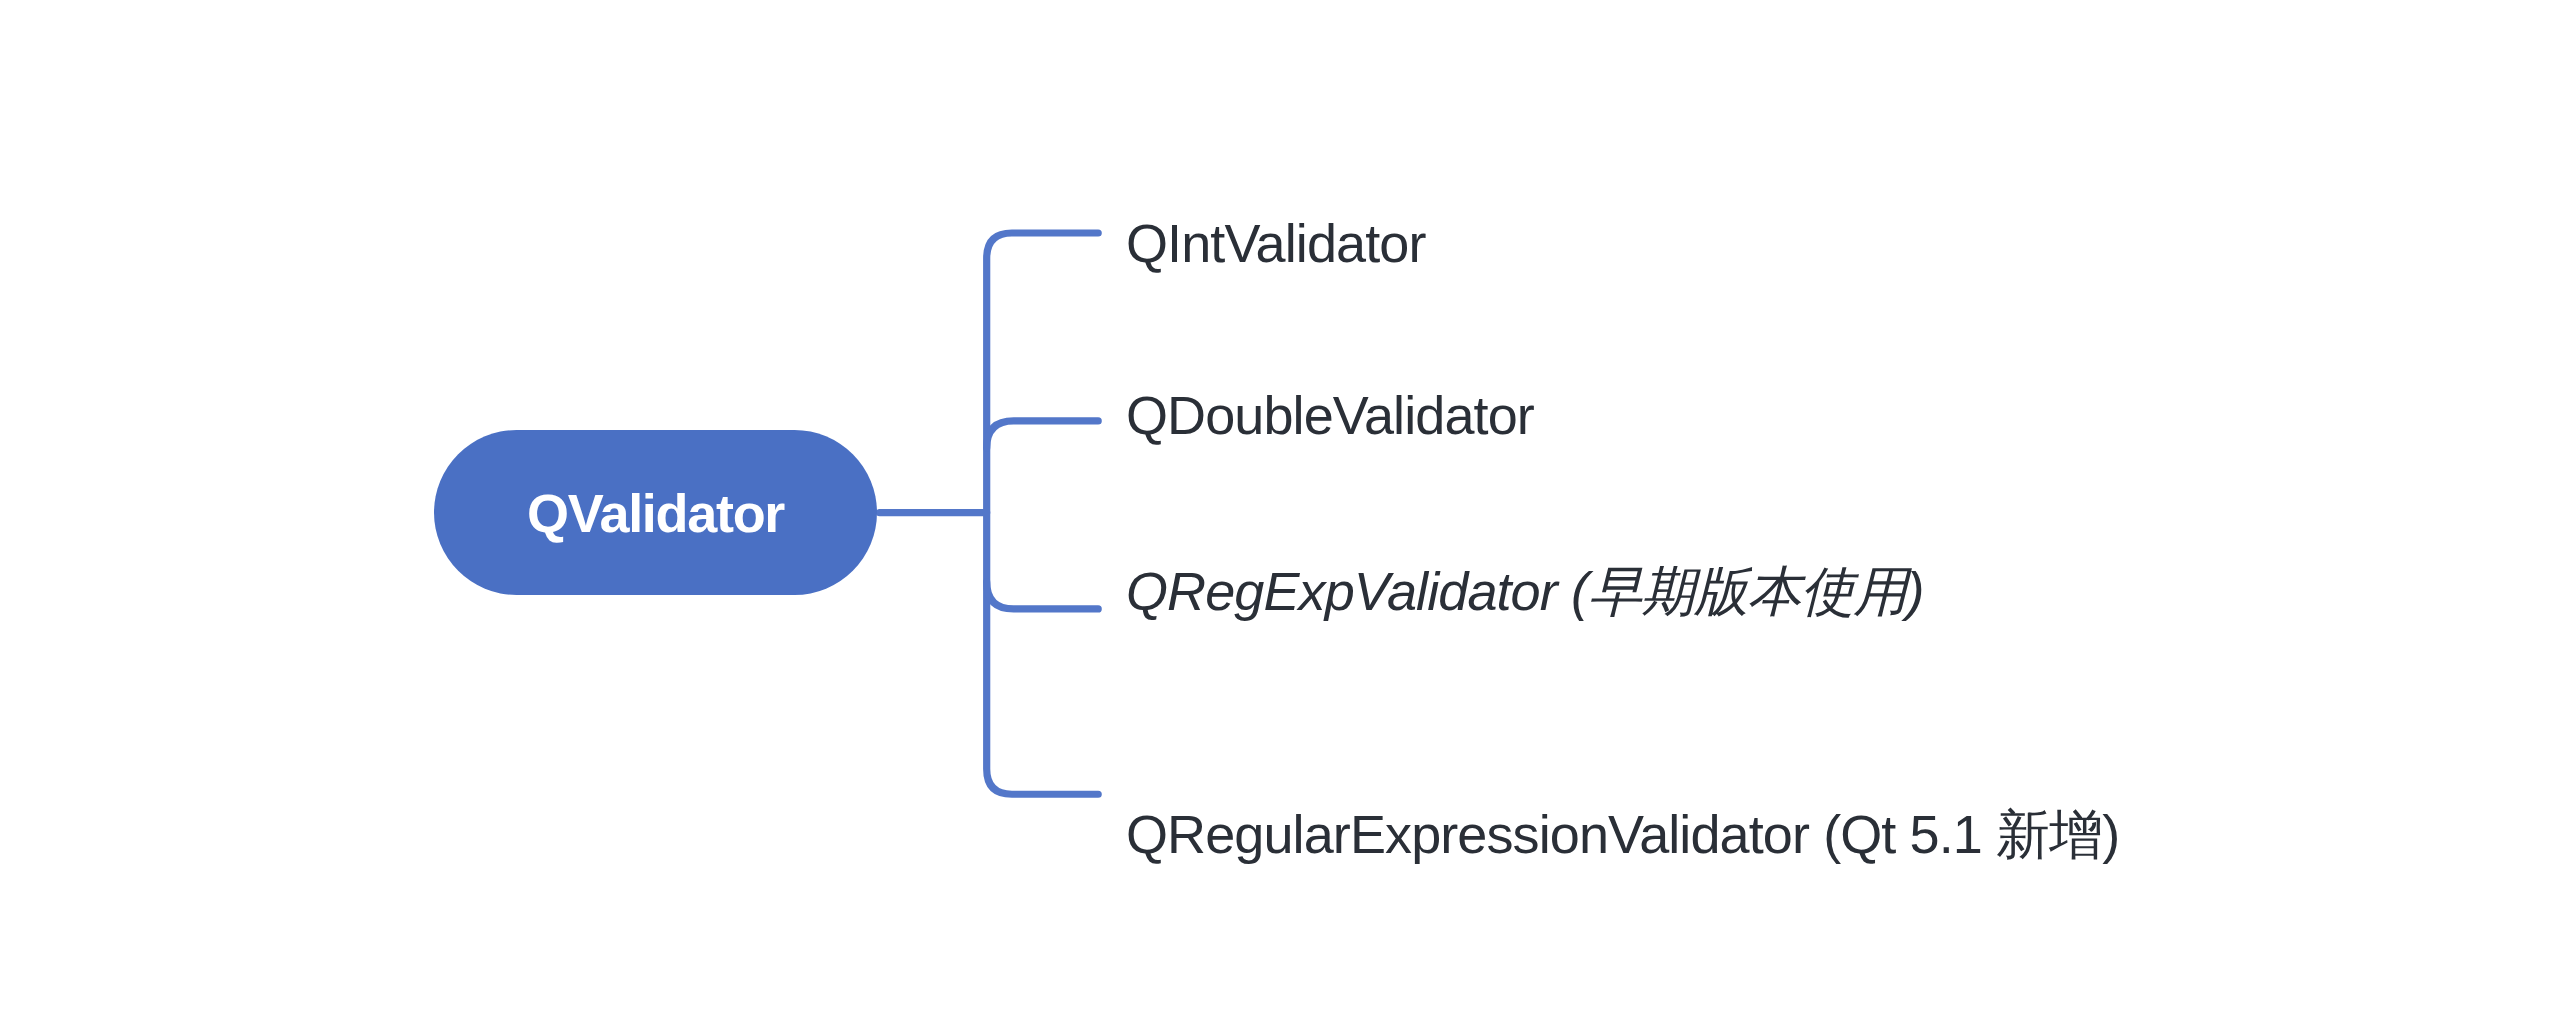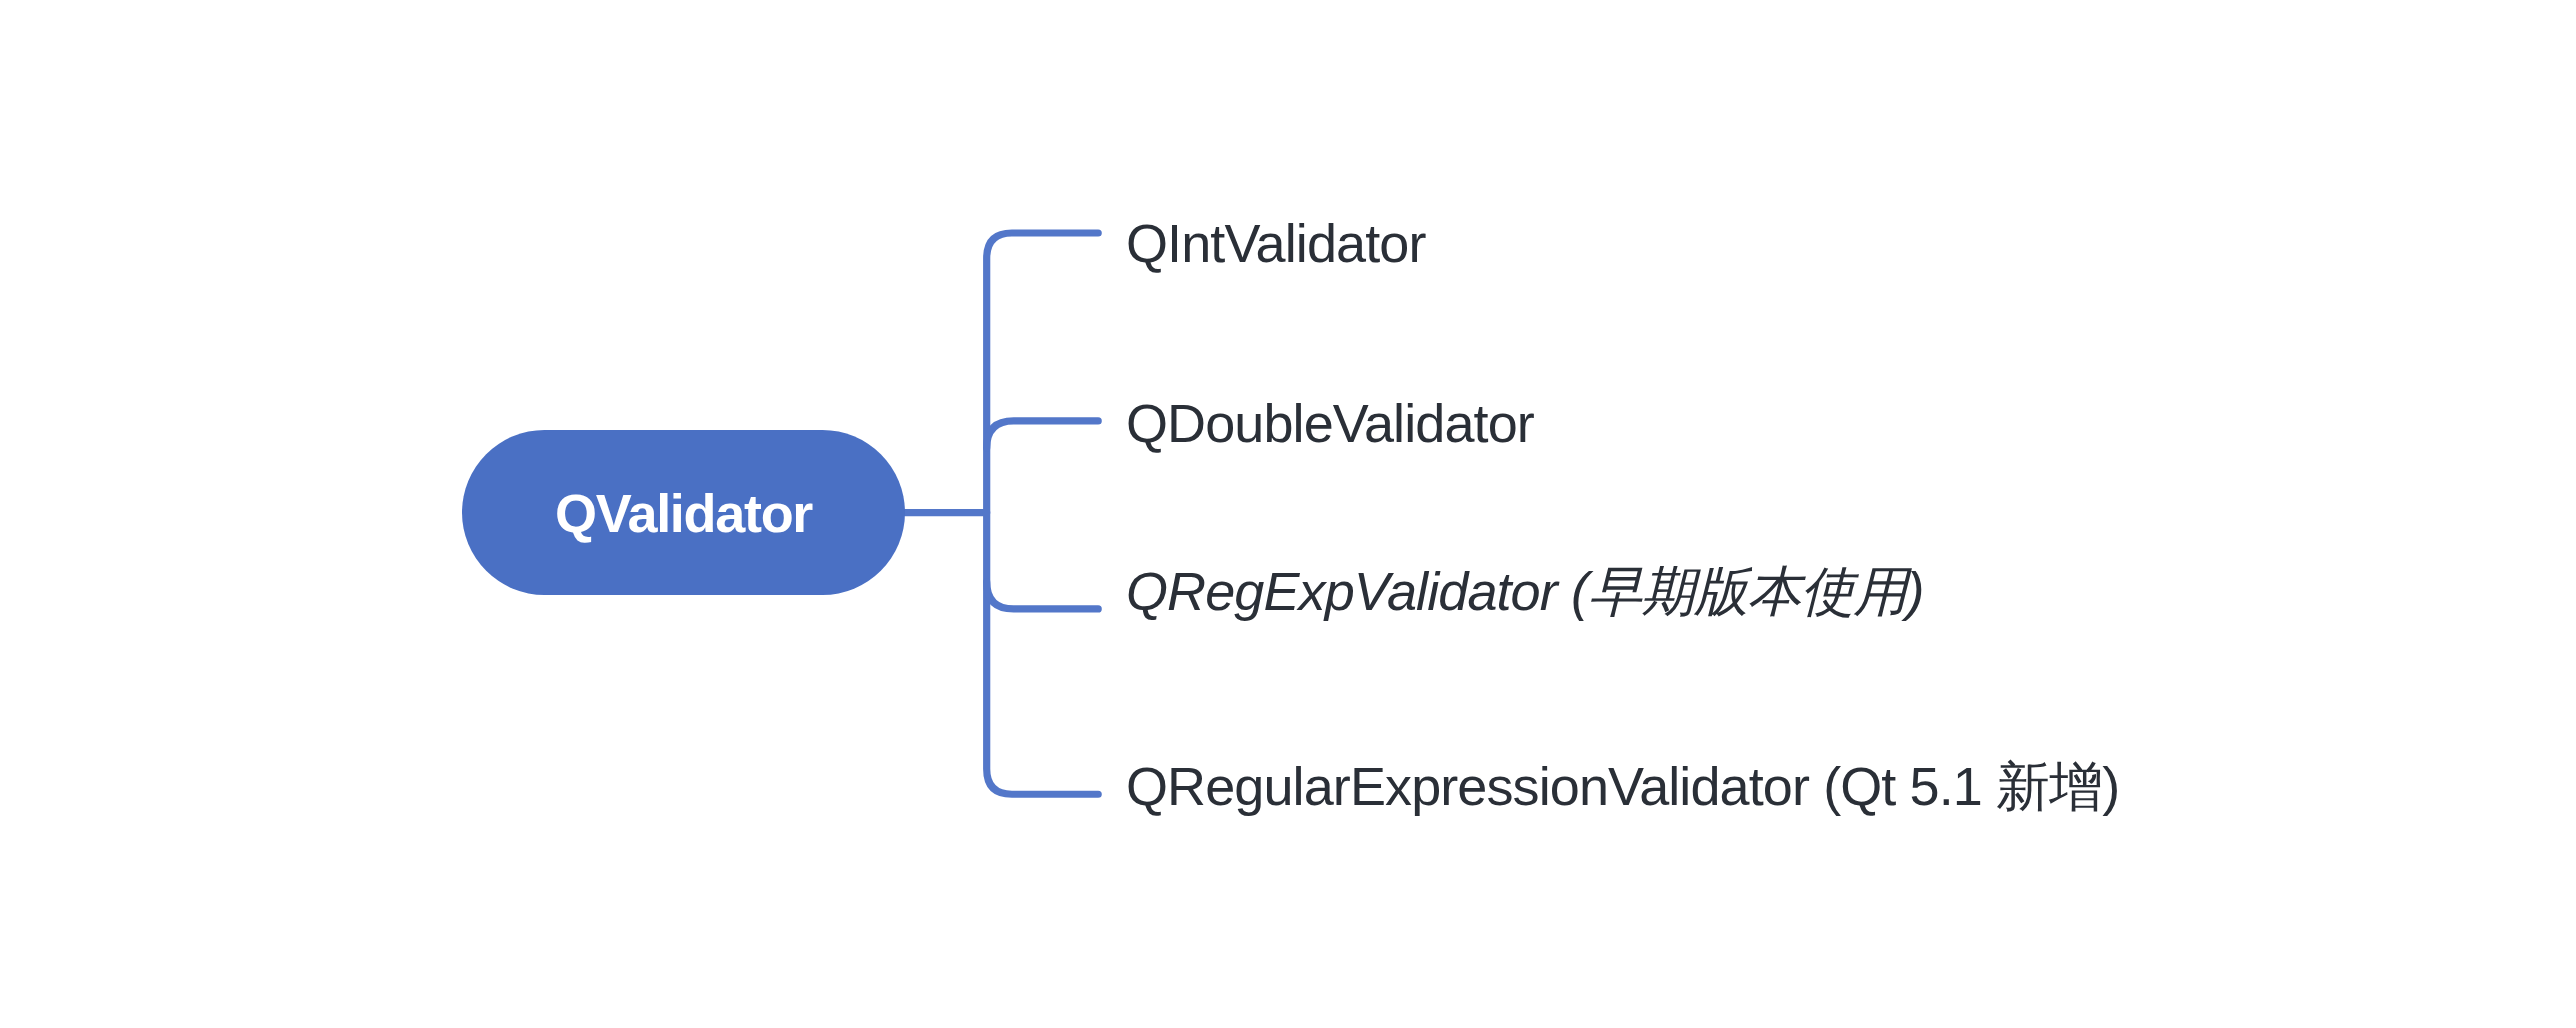--- a/index.html
+++ b/index.html
@@ -29,21 +29,21 @@
   }
   .connectors path {
     fill: none;
     stroke: var(--line);
     stroke-width: 8;
     stroke-linecap: round;
     stroke-linejoin: round;
   }
   .root-node {
     position: absolute;
-    left: 462px;
+    left: 434px;
     top: 430px;
     width: 443px;
     height: 165px;
     background: var(--root-fill);
     border-radius: 83px;
     display: flex;
     align-items: center;
     justify-content: center;
   }
   .root-node .label {
@@ -57,23 +57,23 @@
     position: absolute;
     left: 1126px;
     height: 63px;
     line-height: 63px;
     font-size: 54px;
     letter-spacing: -0.9px;
     color: var(--child-text);
     white-space: nowrap;
   }
   .child-1 { top: 212px; }
-  .child-2 { top: 392px; }
+  .child-2 { top: 384px; }
   .child-3 { top: 560px; font-style: italic; }
-  .child-4 { top: 755px; }
+  .child-4 { top: 803px; }
 </style>
 </head>
 <body>
 
 <div class="canvas">
 
   <svg class="connectors" viewBox="0 0 2864 1144" aria-hidden="true">
 
     <path d="M 978 570 H 1097"></path>
 

